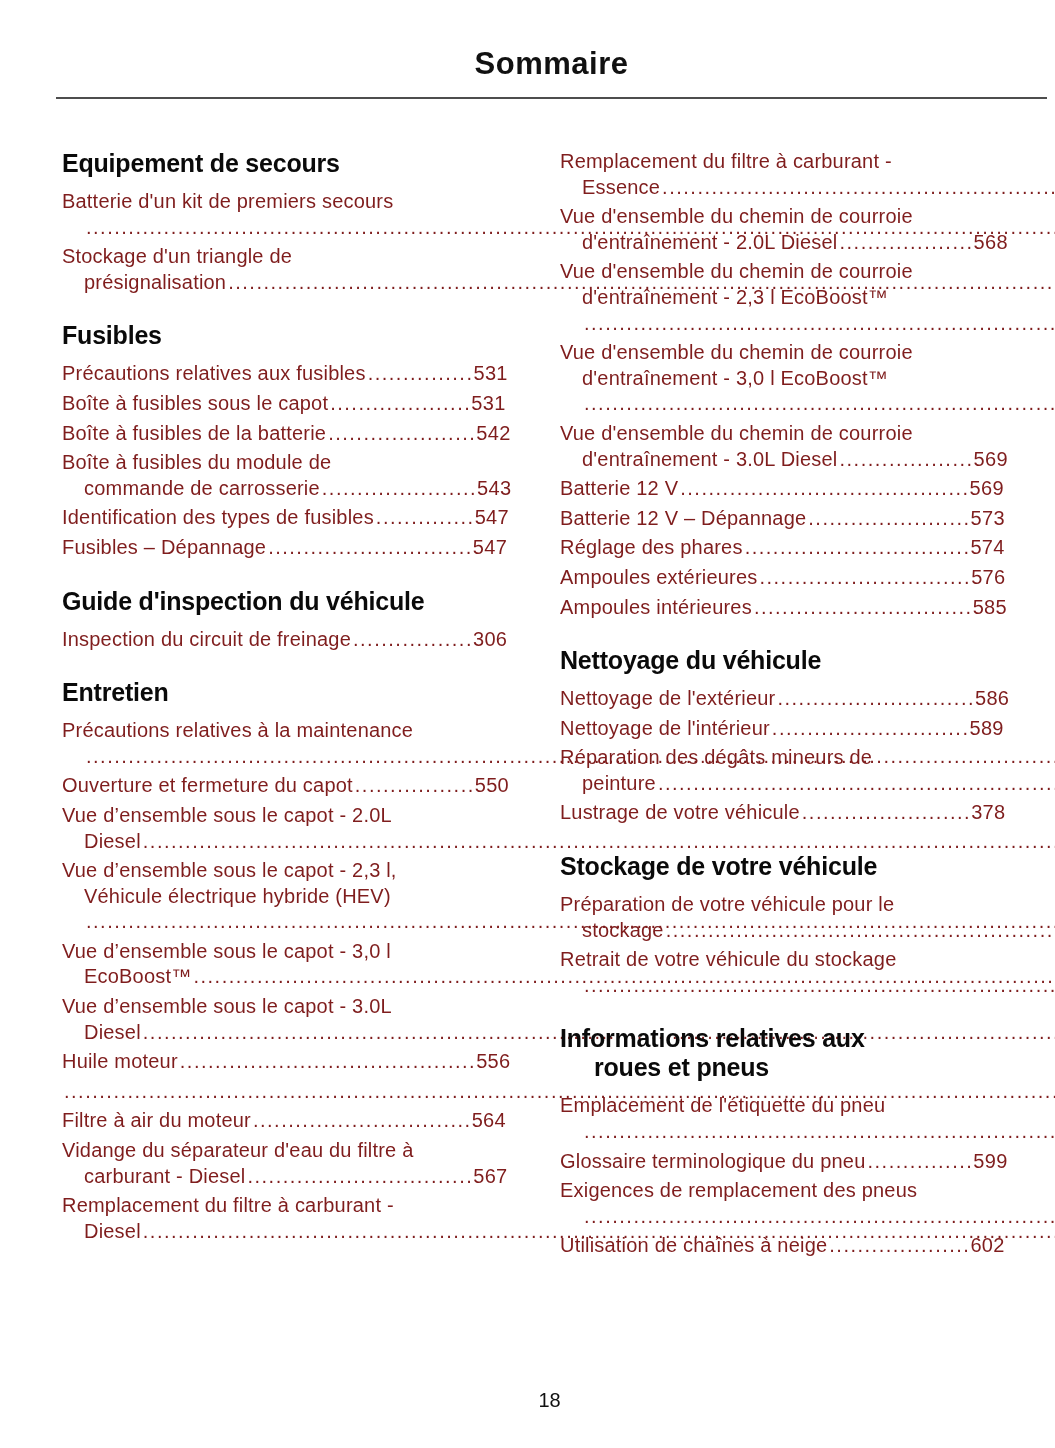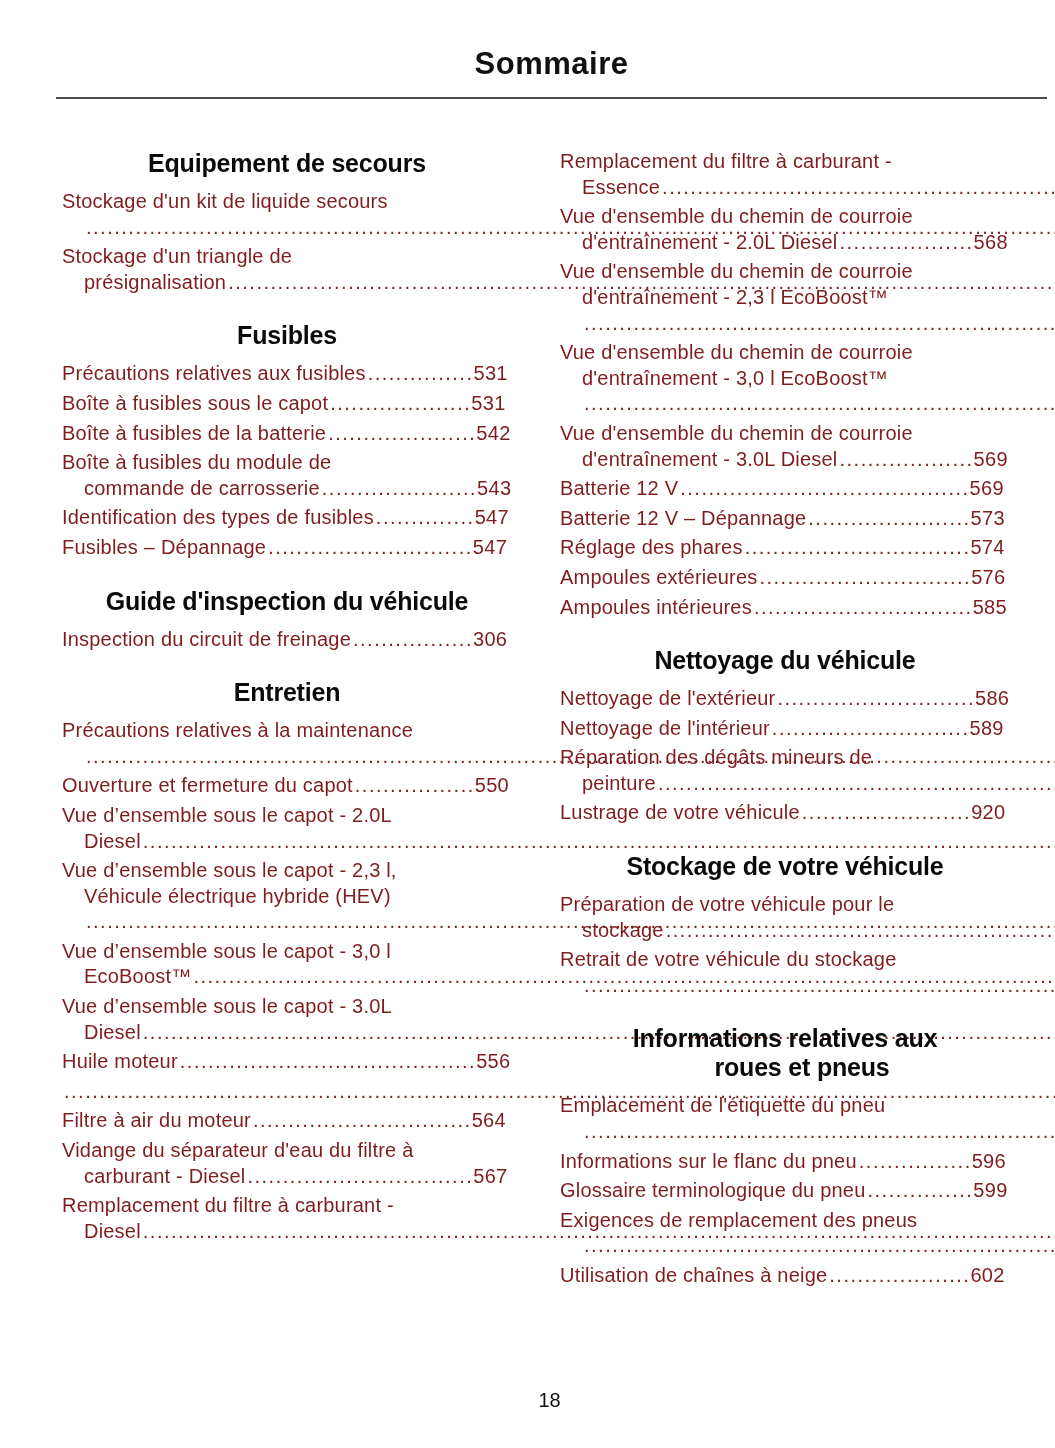--- a/index.html
+++ b/index.html
@@ -47,21 +47,20 @@
   .section-heading {
     font-size: 25px;
     font-weight: 700;
     line-height: 1.16;
     letter-spacing: -0.2px;
     margin: 26px 0 11px 0;
     padding-left: 34px;
     text-indent: -34px;
     white-space: pre-wrap;
     color: #0a0a0a;
-    text-align: center;
   }
   .col > .section-heading:first-child { margin-top: 0; }
   .entry {
     font-size: 20px;
     line-height: 1.28;
     letter-spacing: 0.2px;
     margin: 0 0 4px 0;
     padding-left: 22px;
     text-indent: -22px;
     color: #7f1d1d;
@@ -81,21 +80,21 @@
 </style>
 </head>
 <body>
 
 <div class="page">
   <h1 class="title">Sommaire</h1>
   <hr class="title-rule">
   <div class="columns">
     <div class="col">
         <h2 class="section-heading">Equipement de secours</h2>
-        <div class="entry"><span class="lbl">Stockage d'un kit de liquide secours
+        <div class="entry"><span class="lbl">Batterie d'un kit de premiers secours
 </span><span class="dots">............................................................................................................................................................................................................................................................................................................</span></div>
         <div class="entry"><span class="lbl">Stockage d'un triangle de
 présignalisation</span><span class="dots">............................................................................................................................................................................................................................................................................................................</span></div>
         <h2 class="section-heading">Fusibles</h2>
         <div class="entry"><span class="lbl">Précautions relatives aux fusibles</span><span class="dots">...............</span><span class="num">531</span></div>
         <div class="entry"><span class="lbl">Boîte à fusibles sous le capot</span><span class="dots">....................</span><span class="num">531</span></div>
         <div class="entry"><span class="lbl">Boîte à fusibles de la batterie</span><span class="dots">.....................</span><span class="num">542</span></div>
         <div class="entry"><span class="lbl">Boîte à fusibles du module de
 commande de carrosserie</span><span class="dots">......................</span><span class="num">543</span></div>
         <div class="entry"><span class="lbl">Identification des types de fusibles</span><span class="dots">..............</span><span class="num">547</span></div>
@@ -139,31 +138,30 @@
         <div class="entry"><span class="lbl">Batterie 12 V</span><span class="dots">.........................................</span><span class="num">569</span></div>
         <div class="entry"><span class="lbl">Batterie 12 V – Dépannage</span><span class="dots">.......................</span><span class="num">573</span></div>
         <div class="entry"><span class="lbl">Réglage des phares</span><span class="dots">................................</span><span class="num">574</span></div>
         <div class="entry"><span class="lbl">Ampoules extérieures</span><span class="dots">..............................</span><span class="num">576</span></div>
         <div class="entry"><span class="lbl">Ampoules intérieures</span><span class="dots">...............................</span><span class="num">585</span></div>
         <h2 class="section-heading">Nettoyage du véhicule</h2>
         <div class="entry"><span class="lbl">Nettoyage de l'extérieur</span><span class="dots">............................</span><span class="num">586</span></div>
         <div class="entry"><span class="lbl">Nettoyage de l'intérieur</span><span class="dots">............................</span><span class="num">589</span></div>
         <div class="entry"><span class="lbl">Réparation des dégâts mineurs de
 peinture</span><span class="dots">............................................................................................................................................................................................................................................................................................................</span></div>
-        <div class="entry"><span class="lbl">Lustrage de votre véhicule</span><span class="dots">........................</span><span class="num">920</span></div>
+        <div class="entry"><span class="lbl">Lustrage de votre véhicule</span><span class="dots">........................</span><span class="num">378</span></div>
         <h2 class="section-heading">Stockage de votre véhicule</h2>
         <div class="entry"><span class="lbl">Préparation de votre véhicule pour le
 stockage</span><span class="dots">............................................................................................................................................................................................................................................................................................................</span></div>
         <div class="entry"><span class="lbl">Retrait de votre véhicule du stockage
 </span><span class="dots">............................................................................................................................................................................................................................................................................................................</span></div>
         <h2 class="section-heading">Informations relatives aux
 roues et pneus</h2>
         <div class="entry"><span class="lbl">Emplacement de l'étiquette du pneu
 </span><span class="dots">............................................................................................................................................................................................................................................................................................................</span></div>
-        <div class="entry"><span class="lbl">Informations sur le flanc du pneu</span><span class="dots">................</span><span class="num">596</span></div>
         <div class="entry"><span class="lbl">Glossaire terminologique du pneu</span><span class="dots">...............</span><span class="num">599</span></div>
         <div class="entry"><span class="lbl">Exigences de remplacement des pneus
 </span><span class="dots">............................................................................................................................................................................................................................................................................................................</span></div>
         <div class="entry"><span class="lbl">Utilisation de chaînes à neige</span><span class="dots">....................</span><span class="num">602</span></div>
       </div>
   </div>
   <div class="pagenum">18</div>
 </div>
 
 </body></html>

